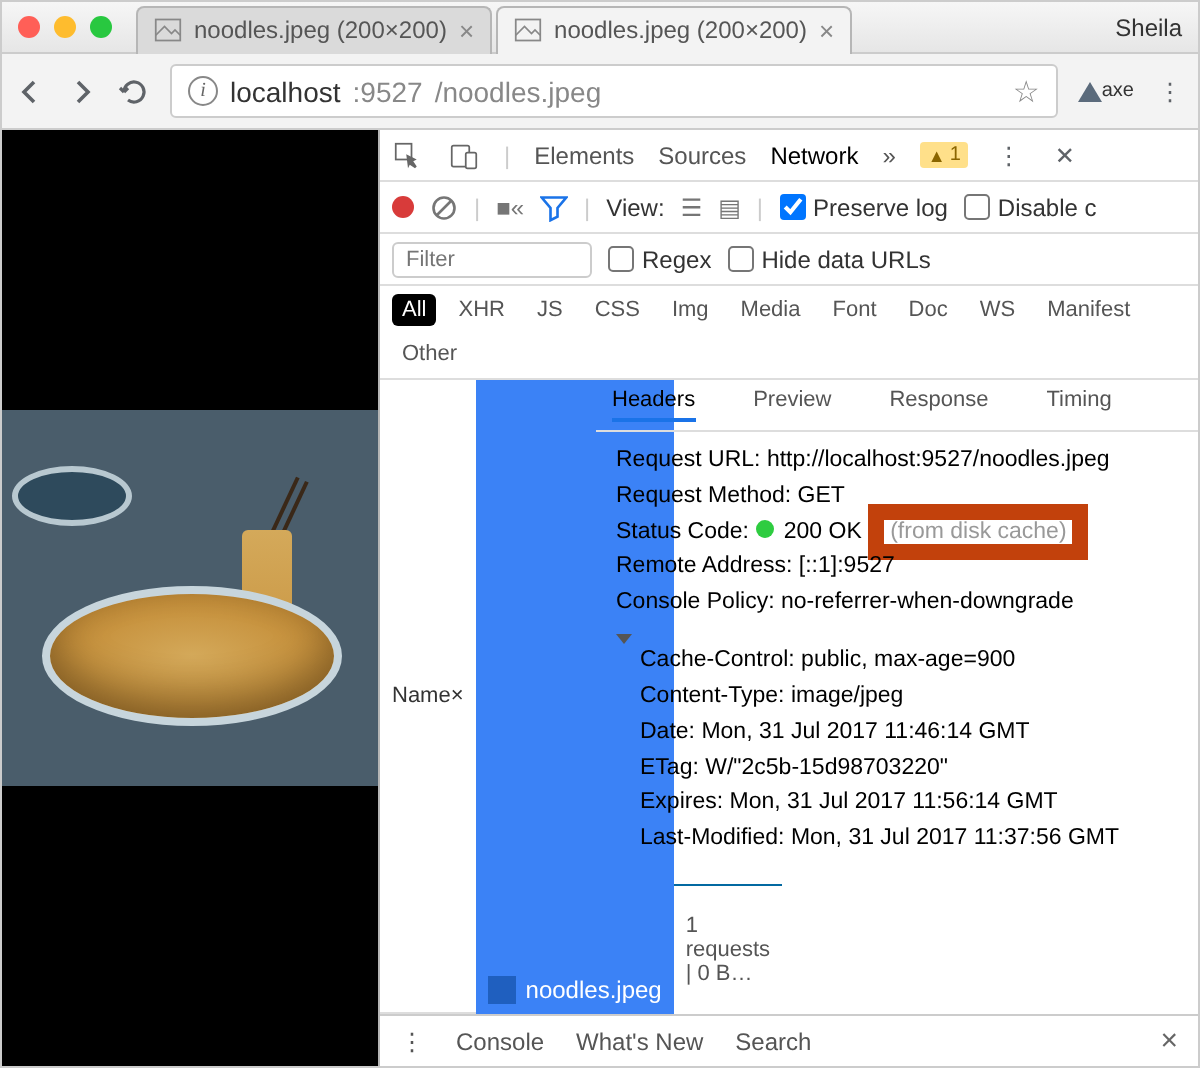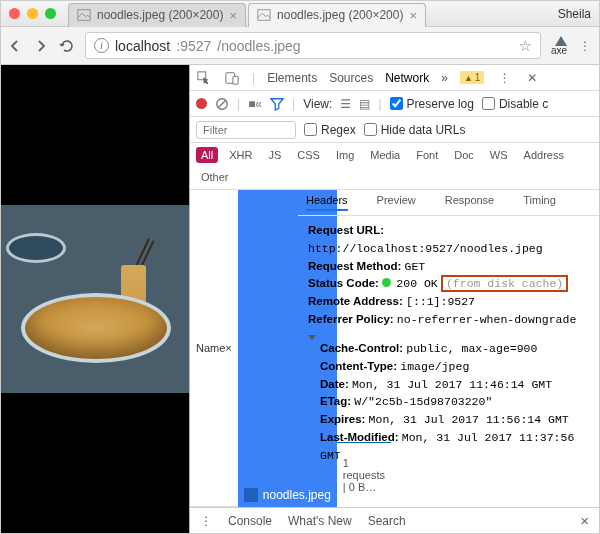--- a/index.html
+++ b/index.html
@@ -16,21 +16,21 @@
 .tab.active{background:#f3f3f3}
 .tab .x{color:#888;font-size:13px;cursor:pointer}
 .favicon{width:14px;height:14px;display:inline-flex;align-items:center;justify-content:center}
 .favicon svg{width:14px;height:14px}
 .profile{margin-left:auto;font-size:12px;color:#333}
 .addr{height:38px;background:#f3f3f3;display:flex;align-items:center;padding:0 6px;gap:10px;border-bottom:1px solid #ccc}
 .nav-ico{width:16px;height:16px;color:#5f6368;display:flex;align-items:center;justify-content:center}
 .omnibox{flex:1;display:flex;align-items:center;gap:6px;background:#fff;border:1px solid #ccc;border-radius:3px;height:27px;padding:0 8px;font-size:14px;color:#333}
 .omnibox .info{width:15px;height:15px;border:1px solid #888;border-radius:50%;display:flex;align-items:center;justify-content:center;font-size:10px;font-family:serif;font-style:italic;color:#666}
 .omnibox .star{margin-left:auto;color:#888;font-size:15px}
-.axe{font-size:10px;color:#333;display:flex;flex-direction:column;align-items:flex-end;line-height:1}
+.axe{font-size:10px;color:#333;display:flex;flex-direction:row;align-items:flex-end;line-height:1}
 .axe .tri{width:0;height:0;border-left:6px solid transparent;border-right:6px solid transparent;border-bottom:10px solid #5b6b7c}
 .content{flex:1;display:flex;background:#000;overflow:hidden}
 .img-pane{width:188px;display:flex;align-items:center;background:#000}
 .noodle{width:188px;height:188px;background:#4a5d6b;display:flex;align-items:center;justify-content:center;position:relative;overflow:hidden}
 .bowl{position:absolute;width:150px;height:70px;border-radius:50%;border:4px solid #c7d5dc;background:radial-gradient(ellipse at center,#d4a95a 0%,#c89440 50%,#b07828 100%);bottom:30px;left:20px;box-shadow:inset 0 -10px 20px rgba(0,0,0,.3)}
 .bowl2{position:absolute;width:60px;height:30px;border-radius:50%;border:3px solid #b8c8d0;background:#2e4a5c;bottom:130px;left:5px}
 .sticks{position:absolute;top:30px;left:130px;width:2px;height:80px;background:#3a2818;transform:rotate(25deg);box-shadow:5px 0 0 #3a2818}
 .lift{position:absolute;top:60px;left:120px;width:25px;height:70px;background:linear-gradient(#d4a95a,#c89440);border-radius:3px}
 .devtools{flex:1;background:#fff;display:flex;flex-direction:column;border-left:1px solid #b6b6b6}
 .dt-row{display:flex;align-items:center;padding:3px 6px;border-bottom:1px solid #ddd;gap:8px;font-size:12px;color:#333;min-height:26px}
@@ -40,36 +40,36 @@
 .warn{background:#ffe08a;color:#8a6500;font-size:10px;border-radius:2px;padding:1px 4px;display:inline-flex;align-items:center;gap:2px}
 .warn::before{content:"▲";font-size:9px}
 .record{width:11px;height:11px;border-radius:50%;background:#d83b3a}
 .grayico{color:#767676}
 .funnel{color:#1a73e8}
 .check{display:inline-flex;align-items:flex-start;gap:4px}
 .check input{margin:0}
 .filter{border:1px solid #ccc;border-radius:3px;padding:2px 6px;font-size:11px;color:#999;width:100px}
 .scope{display:flex;gap:6px;font-size:11px;align-items:center;flex-wrap:wrap;padding:4px 6px;border-bottom:1px solid #ddd}
 .scope .pill{padding:2px 5px;border-radius:3px;color:#555;cursor:pointer}
-.scope .pill.active{background:#be185d;color:#fff}
+.scope .pill.active{background:#000000;color:#fff}
 .dt-body{flex:1;display:flex;overflow:hidden}
 .reqs{width:108px;border-right:1px solid #ddd;display:flex;flex-direction:row}
 .reqs-hd{display:flex;justify-content:space-between;align-items:center;padding:4px 6px;border-bottom:1px solid #ddd;font-size:11px;color:#333}
 .req-item{padding:5px 6px;display:flex;align-items:flex-end;gap:5px;font-size:12px;color:#fff;background:#3b82f6}
 .req-ico{width:14px;height:14px;background:#1f5fbf;display:inline-block}
 .reqs-foot{margin-top:auto;padding:14px 6px;font-size:11px;color:#555;border-top:1px solid #0369a1}
 .detail{flex:1;display:flex;flex-direction:column;overflow:hidden}
 .detail-tabs{display:flex;gap:29px;padding:4px 8px;border-bottom:1px solid #ddd;font-size:11px}
 .detail-tabs span{color:#555;cursor:pointer}
 .detail-tabs span.active{color:#000;border-bottom:2px solid #1a73e8;padding-bottom:3px}
 .hdrs{flex:1;overflow:auto;padding:6px 10px;font-size:11.5px;line-height:1.55}
-.hdrs b{font-weight:700}
-.mono{font-family:Liberation Mono, monospace}
+.hdrs b{font-weight:400}
+.mono{font-family:Liberation Sans, sans-serif}
 .status-dot{width:9px;height:9px;border-radius:50%;background:#2ecc40;display:inline-block;margin-right:2px}
-.highlight{border:2px solid #c2410c;padding:0 3px;color:#999}
+.highlight{border:8px solid #c2410c;padding:0 3px;color:#999}
 .sect{margin-top:6px;display:flex;align-items:center;gap:4px}
 .tri2{display:inline-block;width:0;height:0;border-top:5px solid #555;border-left:4px solid transparent;border-right:4px solid transparent}
 .drawer{height:26px;border-top:1px solid #ccc;display:flex;align-items:center;gap:16px;padding:0 10px;font-size:12px;color:#555}
 .drawer .x2{margin-left:auto;color:#666;font-size:15px}
 svg{display:block}
 </style>
 </head>
 <body>
 
 <div class="chrome">
@@ -214,21 +214,21 @@
       <div class="scope">
         <span class="pill active">All</span>
         <span class="pill">XHR</span>
         <span class="pill">JS</span>
         <span class="pill">CSS</span>
         <span class="pill">Img</span>
         <span class="pill">Media</span>
         <span class="pill">Font</span>
         <span class="pill">Doc</span>
         <span class="pill">WS</span>
-        <span class="pill">Address</span>
+        <span class="pill">Manifest</span>
         <span class="pill">Other</span>
       </div>
 
       <div class="dt-body">
         <div class="reqs">
           <div class="reqs-hd">
             <span>Name</span>
             <span>×</span>
           </div>
           <div class="req-item">
@@ -245,21 +245,21 @@
             <span>Response</span>
             <span>Timing</span>
           </div>
           <div class="hdrs">
             <div><b>Request URL:</b> <span class="mono
 
 ">http://localhost:9527/noodles.jpeg</span></div>
             <div><b>Request Method:</b> <span class="mono">GET</span></div>
             <div><b>Status Code:</b> <span class="status-dot"></span> <span class="mono">200 OK</span> <span class="mono highlight">(from disk cache)</span></div>
             <div><b>Remote Address:</b> <span class="mono">[::1]:9527</span></div>
-            <div><b>Referrer Policy:</b> <span class="mono">no-referrer-when-downgrade</span></div>
+            <div><b>Console Policy:</b> <span class="mono">no-referrer-when-downgrade</span></div>
             <div class="sect">
                 <span class="tri2"></span>
               </div>
             <div style="padding-left:12px">
               <div><b>Cache-Control:</b> <span class="mono">public, max-age=900</span></div>
               <div><b>Content-Type:</b> <span class="mono">image/jpeg</span></div>
               <div><b>Date:</b> <span class="mono">Mon, 31 Jul 2017 11:46:14 GMT</span></div>
               <div><b>ETag:</b> <span class="mono">W/"2c5b-15d98703220"</span></div>
               <div><b>Expires:</b> <span class="mono">Mon, 31 Jul 2017 11:56:14 GMT</span></div>
               <div><b>Last-Modified:</b> <span class="mono">Mon, 31 Jul 2017 11:37:56 GMT</span></div>

